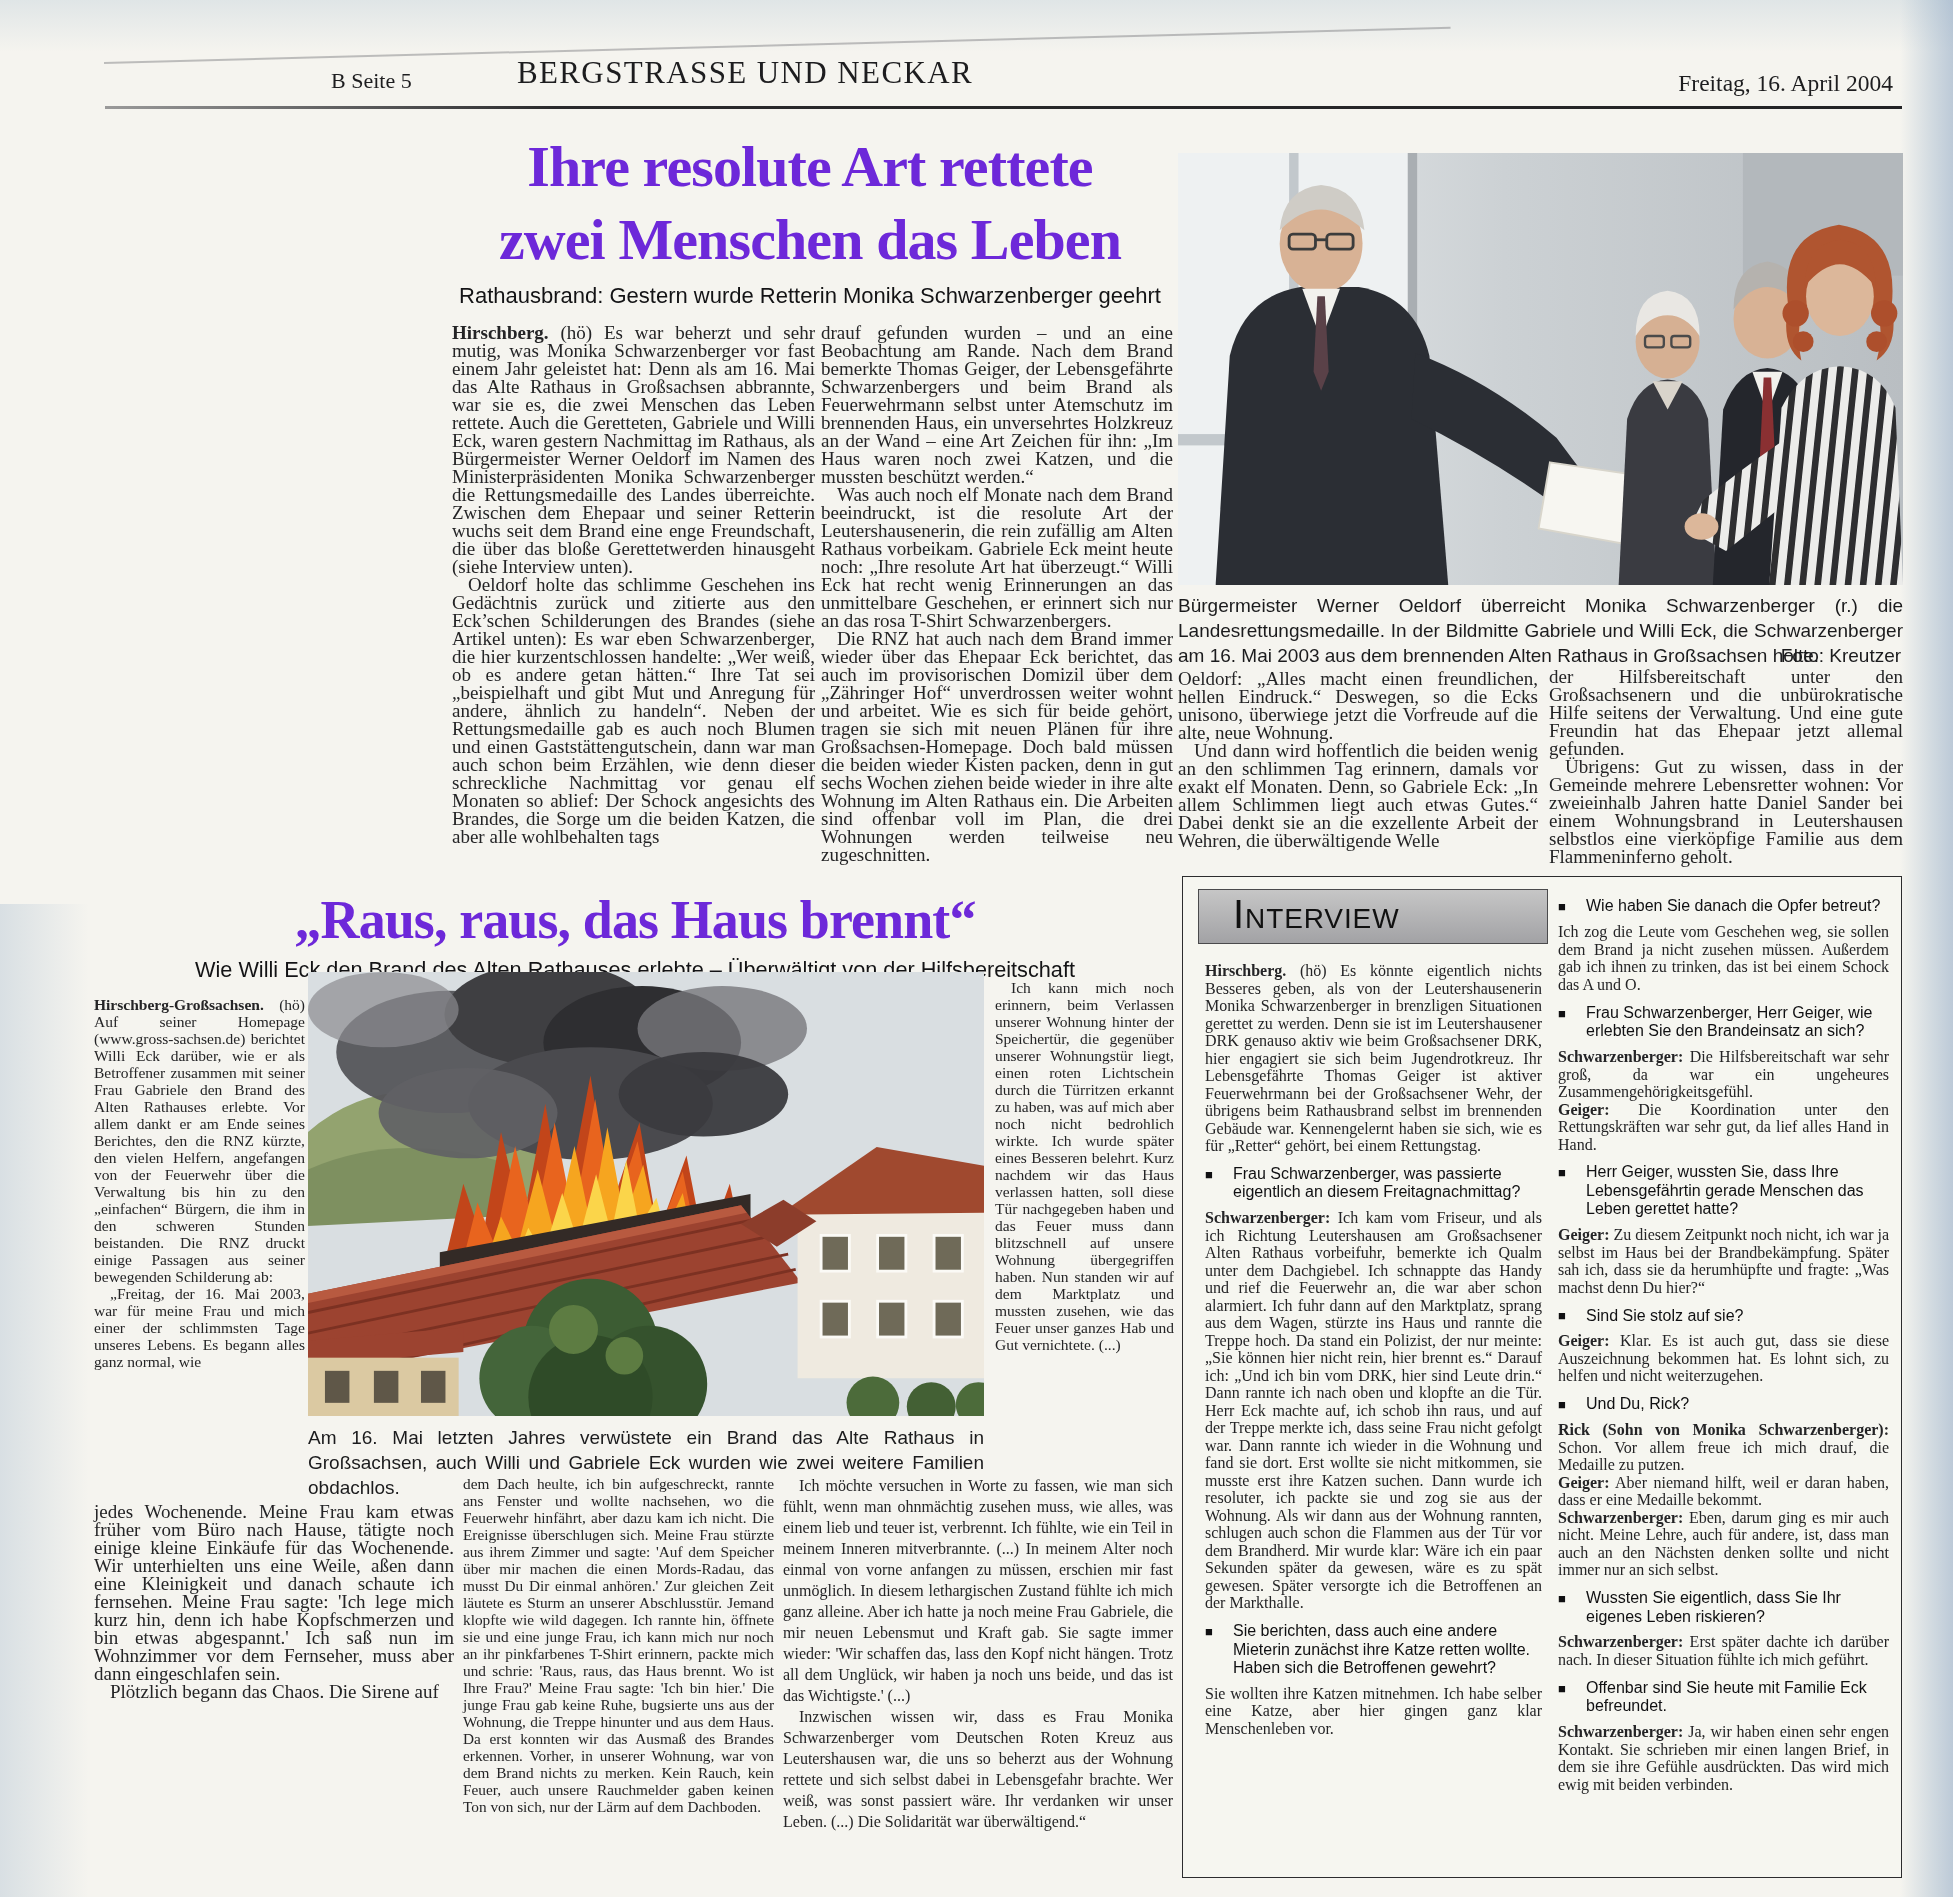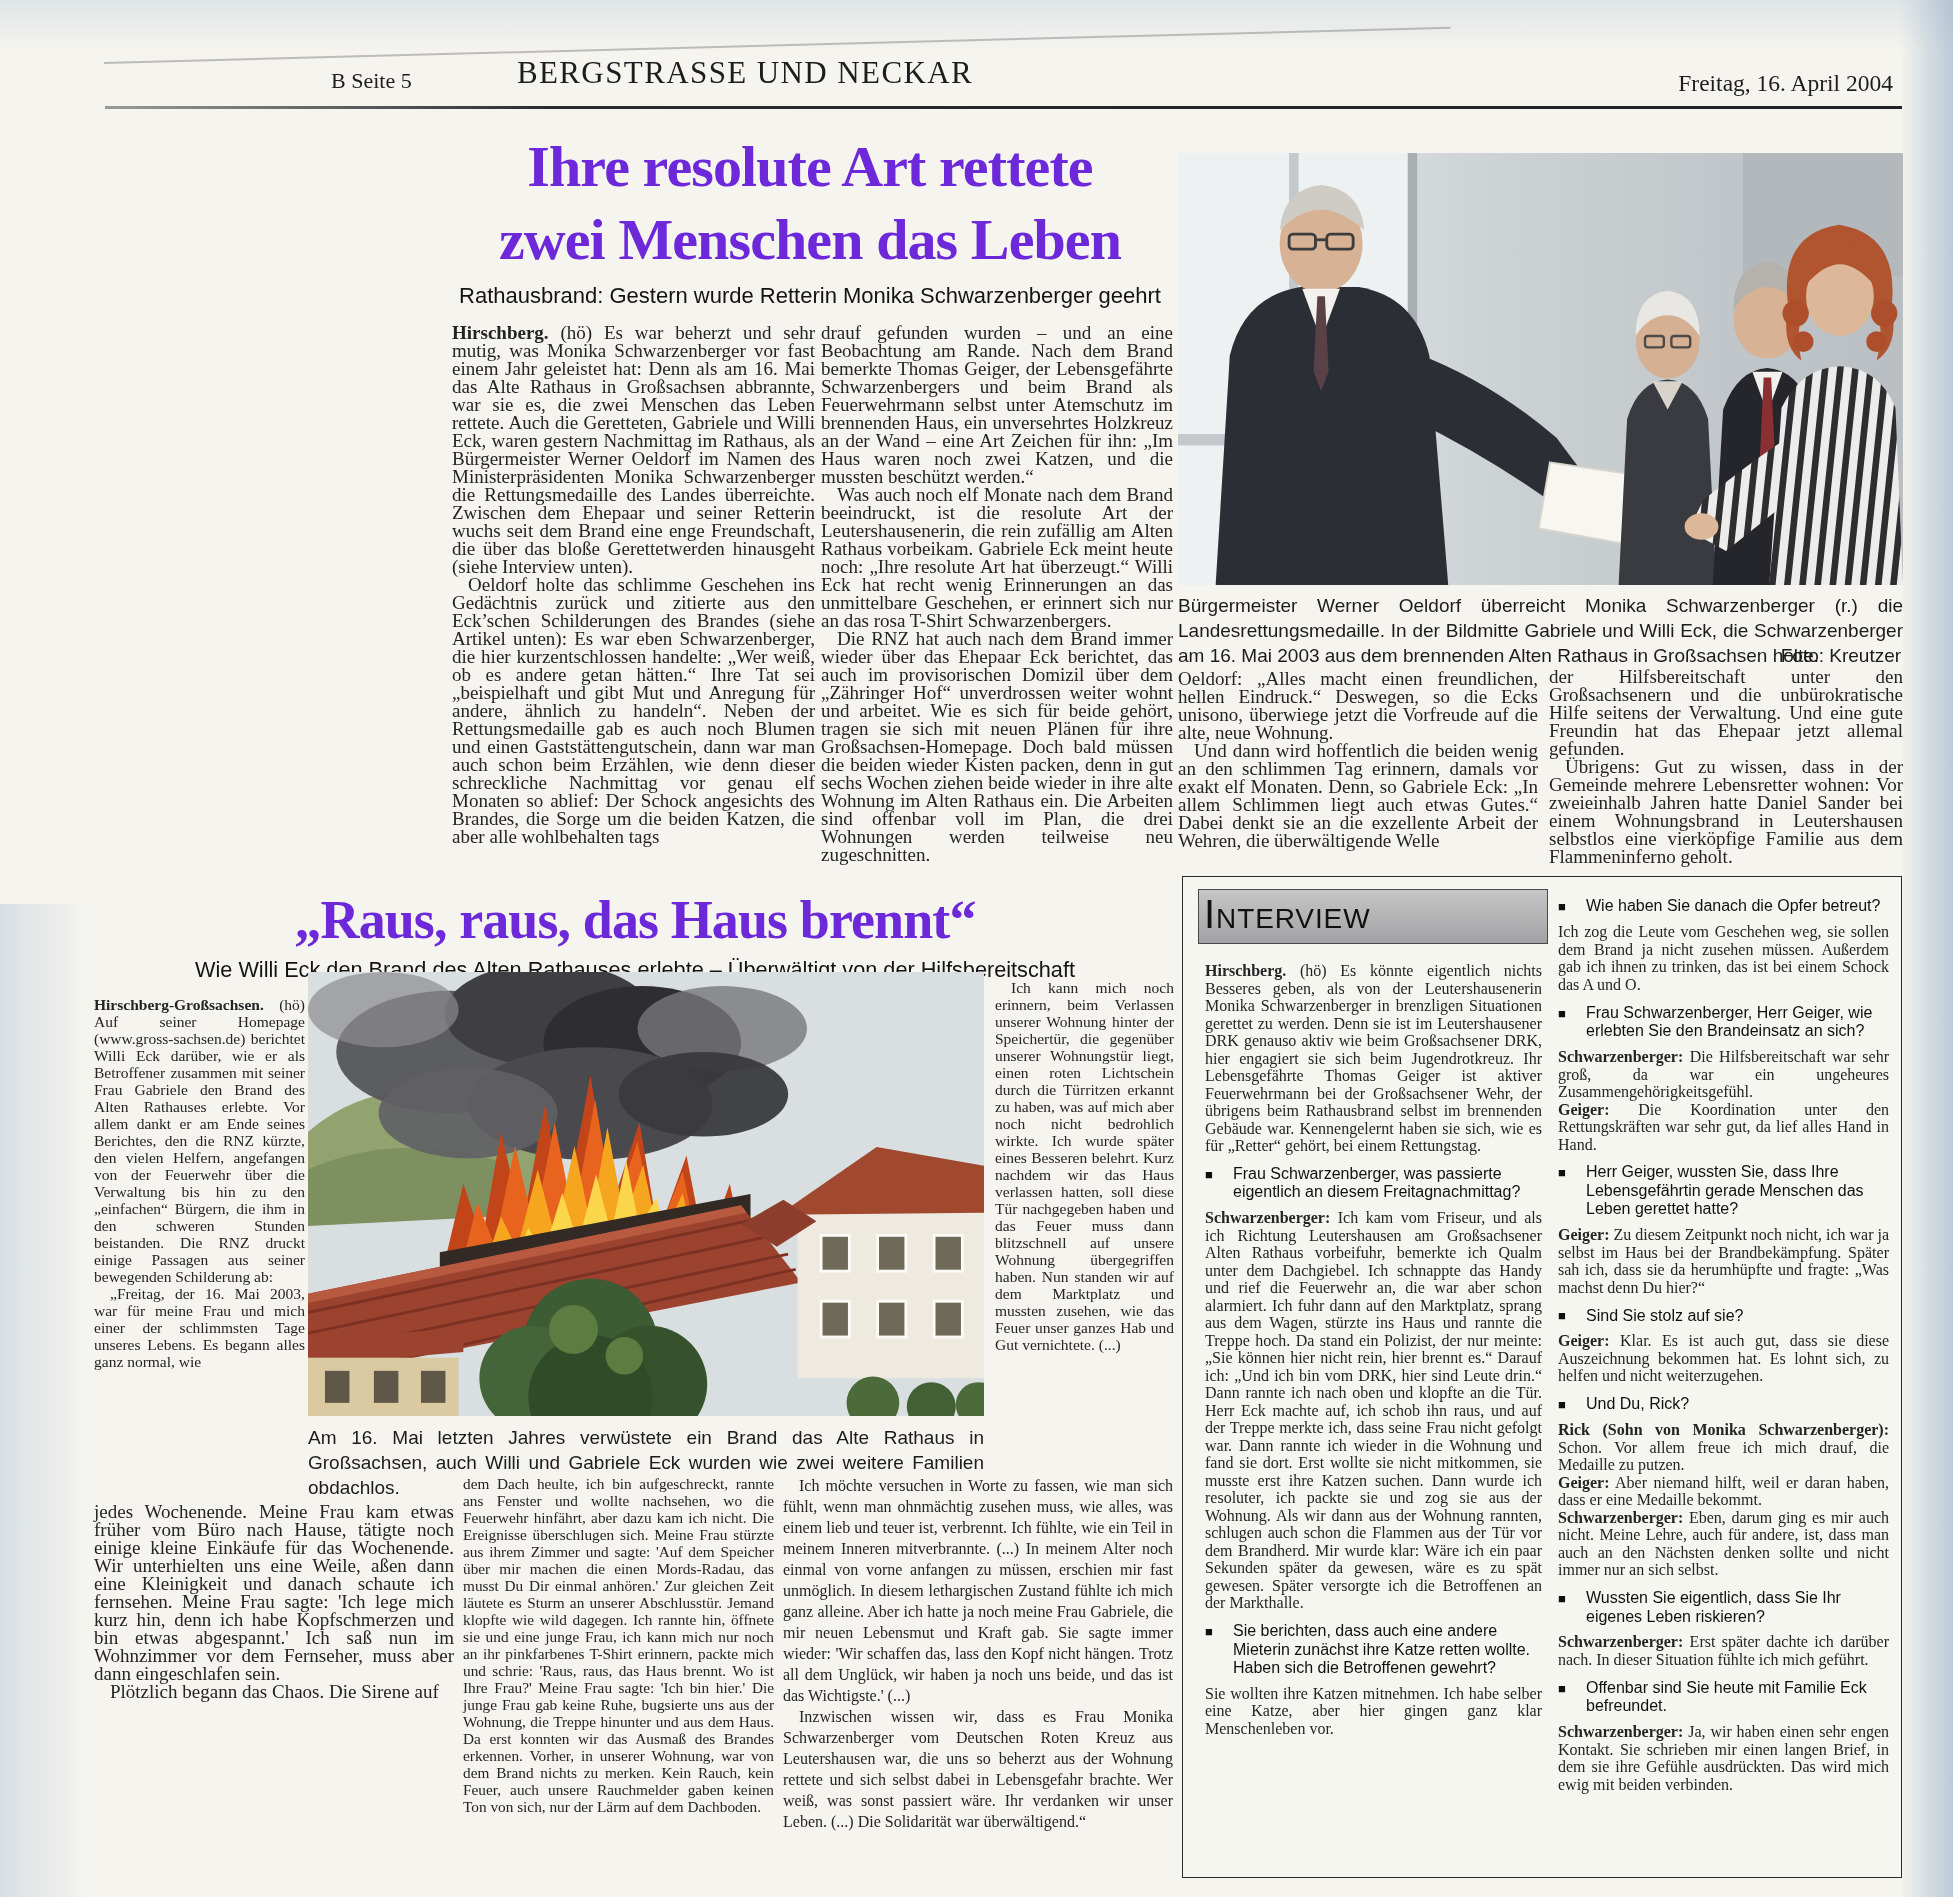--- a/index.html
+++ b/index.html
@@ -58,21 +58,21 @@
   .caption{font-family:"Liberation Sans",sans-serif;font-size:19px;line-height:25px;
     color:#1b1b1d;text-align:justify;}
   #caption1{left:1178px;top:593px;width:725px;height:77px;}
   #caption1 .credit{position:absolute;right:1.9px;bottom:1.9px;background:transparent;padding-left:36px;}
   #caption2{left:308px;top:1425px;width:676px;height:53px;}
   
   #iv-box{left:1182px;top:876px;width:718px;height:1000px;border:1.9px solid #2c2c2e;background:rgba(250,249,244,.35);}
   #iv-titlebar{left:1198px;top:889px;width:348px;height:53px;
     background:linear-gradient(180deg,#c6c6c6,#a2a2a5);border:0.9px solid #4a4a4c;}
   #iv-title{font-family:"Liberation Sans",sans-serif;font-variant:small-caps;
-    font-size:40px;line-height:49px;color:#111;padding-left:5px;letter-spacing:0.9px;}
+    font-size:40px;line-height:49px;color:#111;padding-left:34px;letter-spacing:0.9px;}
   .ivcol{font-family:"Liberation Serif",serif;font-size:16px;line-height:17.5px;
     text-align:justify;color:#242426;hyphens:auto;-webkit-hyphens:auto;}
   #iv-left{left:1205px;top:962px;width:337px;height:902px;}
   #iv-right{left:1558px;top:887px;width:331px;height:981px;}
   .ivcol p{margin:0;}
   .q{font-family:"Liberation Sans",sans-serif;font-size:16px;line-height:18.4px;
     text-align:left;margin:10.4px 0 7.5px 0 !important;padding-left:28px;position:relative;color:#101012;}
   .q .bullet{position:absolute;left:0;top:0.9px;font-size:13px;}
   .spk{font-weight:bold;}
 </style>

